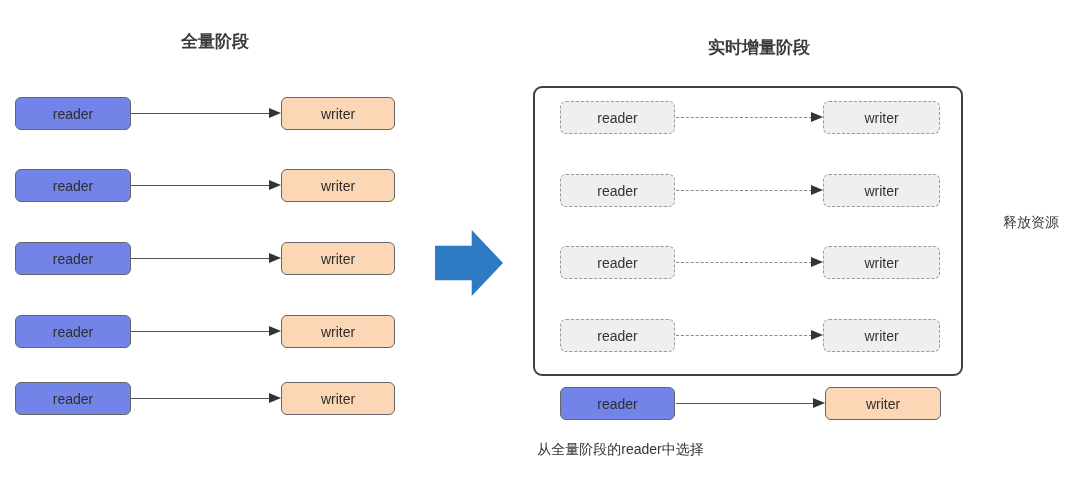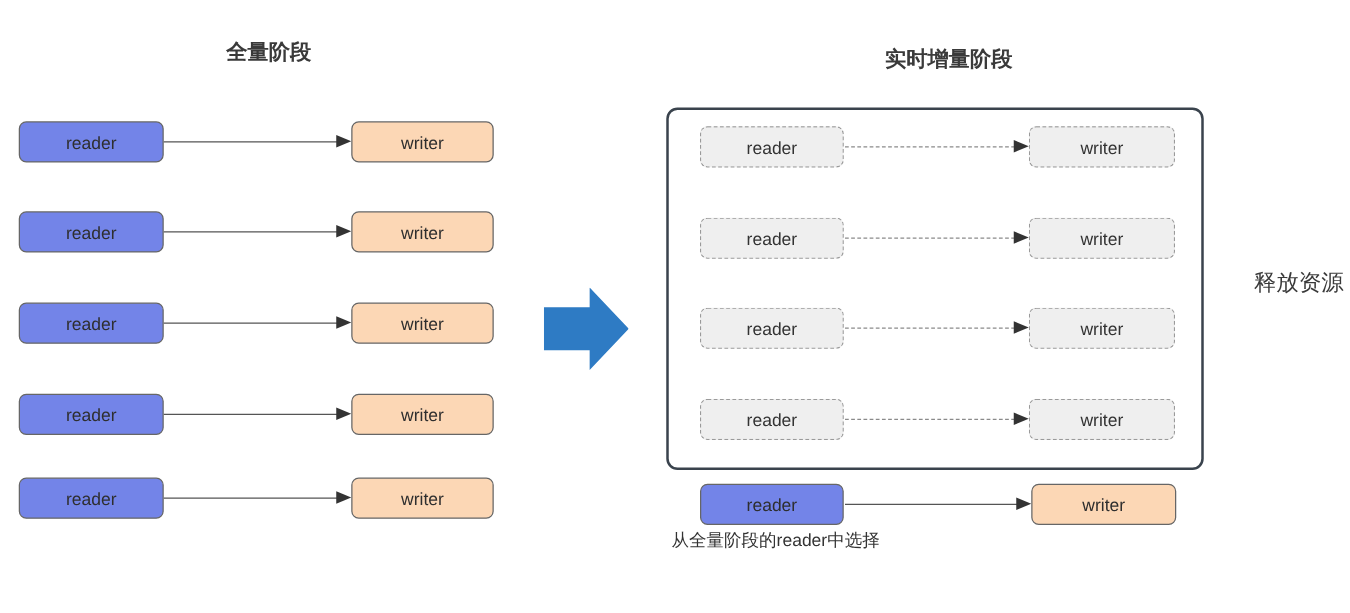--- a/index.html
+++ b/index.html
@@ -66,29 +66,29 @@
   }
   .big-arrow{
     position:absolute;
     left:435px;top:230px;width:68px;height:66px;
     background:var(--big-arrow,#2E7BC4);
     -webkit-clip-path:polygon(0 24%,54% 24%,54% 0,100% 50%,54% 100%,54% 76%,0 76%);
     clip-path:polygon(0 24%,54% 24%,54% 0,100% 50%,54% 100%,54% 76%,0 76%);
   }
   .caption{
     position:absolute;
-    left:523px;top:424px;width:195px;
+    left:523px;top:441px;width:195px;
     text-align:center;
     font-size:14px;line-height:17px;
     color:#333;
   }
   .release-label{
     position:absolute;
     left:1003px;top:214px;
-    font-size:18px;color:var(--text,#3a3a3a);
+    font-size:14px;color:var(--text,#3a3a3a);
     white-space:nowrap;
   }
 </style>
 </head>
 <body>
 
 <div class="canvas">
 
   <div class="section-title" style="left:181px;top:30px;">全量阶段</div>
 

